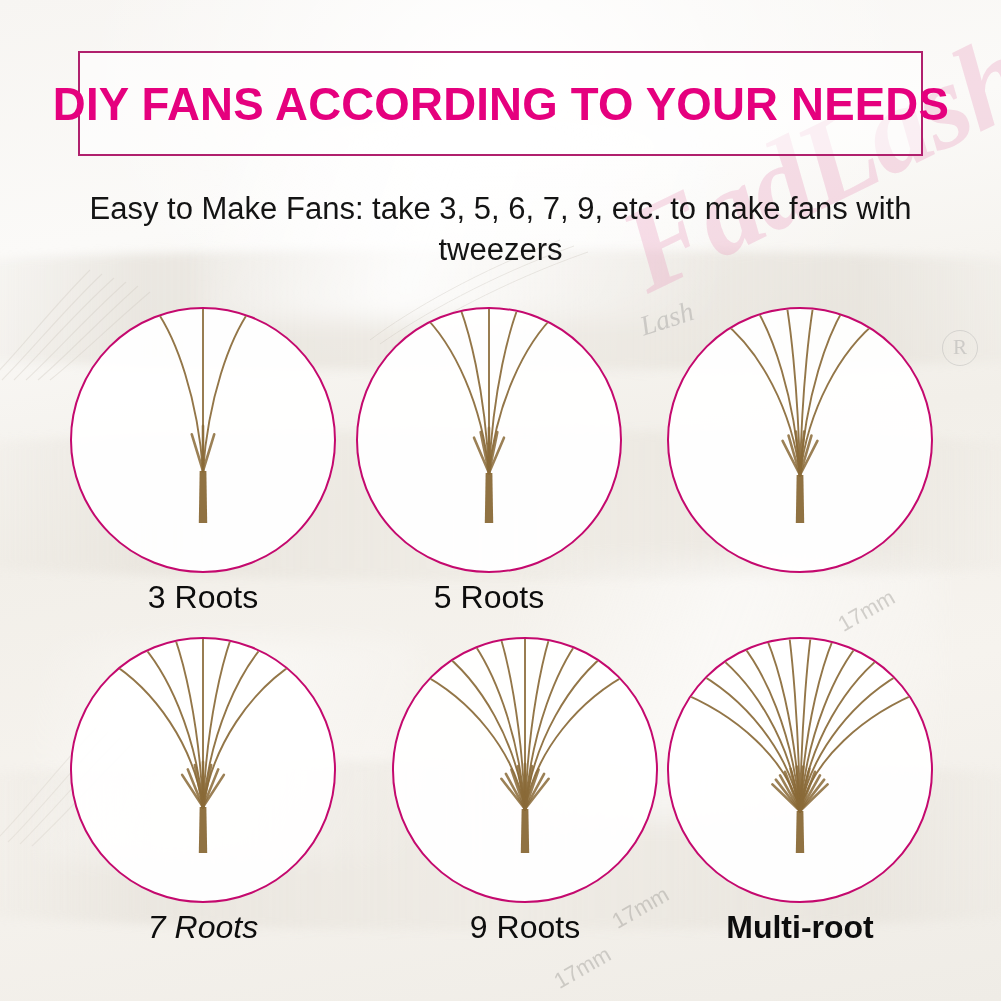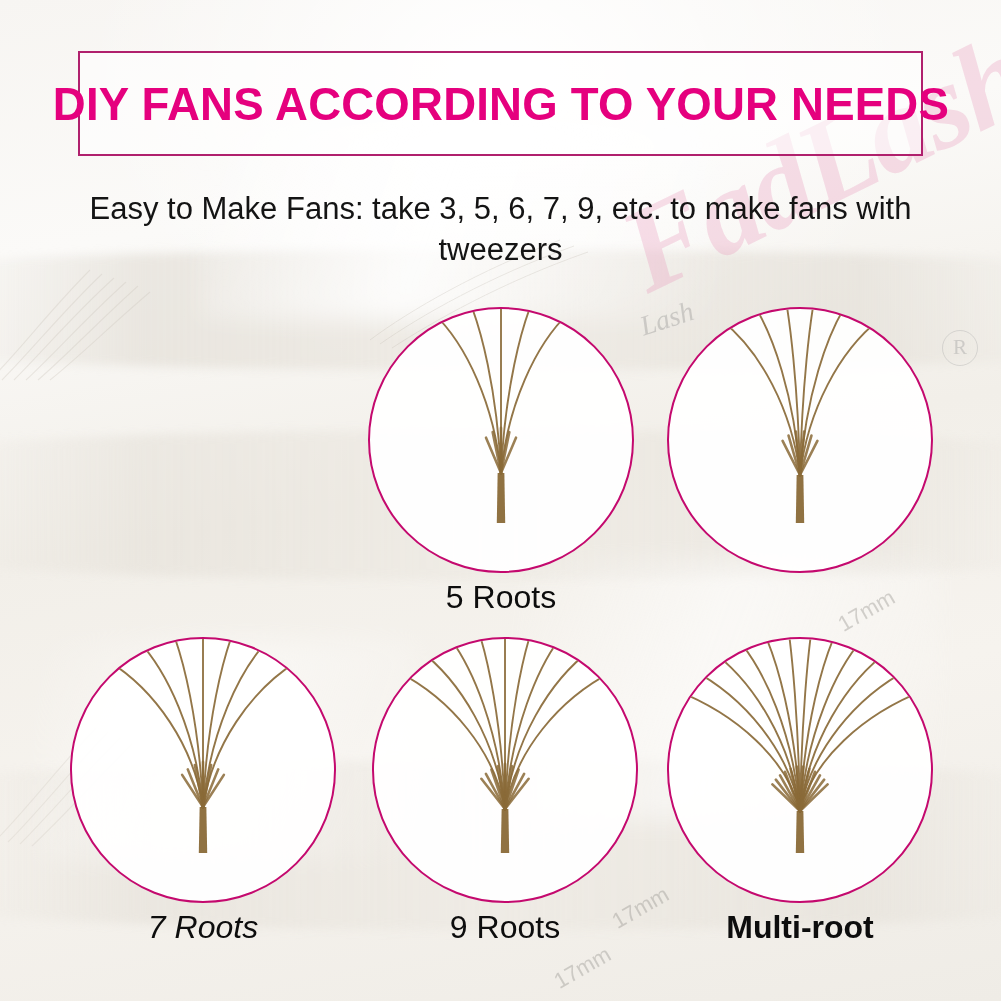--- a/index.html
+++ b/index.html
@@ -219,22 +219,36 @@
   <div class="wm-mm c">17mm</div>
 
   <div class="title-box">
     <div class="title-text">DIY FANS ACCORDING TO YOUR NEEDS</div>
   </div>
 
   <div class="subtitle">Easy to Make Fans: take 3, 5, 6, 7, 9, etc. to make fans with tweezers</div>
 
   <div class="grid">
 
-
-    <div class="cell" style="left:368px; top:307px;">
+    <div class="cell" style="left:70px; top:307px;">
+      <div class="circle">
+        <svg width="262" height="262" viewBox="0 0 262 262">
+            <path d="M126.8,214 L135.2,214 L134.36,162 L127.64,162 Z" fill="#8a6a38" opacity="0.95"></path>
+            <path d="M131,162 C125.9054230452063,92.01283643484524 105.52711522603155,28.691117018752834 80.05423045206311,-4.636103726558957" fill="none" stroke="#8a6a38" stroke-width="1.9" stroke-linecap="round" opacity="0.92"></path>
+            <path d="M131,162 L119.79193069945389,125.34005718015703" stroke="#8a6a38" stroke-width="2.6" stroke-linecap="round" opacity="0.85"></path>
+            <path d="M131,162 C131,75.9 131,-2 131,-43" fill="none" stroke="#8a6a38" stroke-width="1.9" stroke-linecap="round" opacity="0.92"></path>
+            <path d="M131,162 L131,116.9" stroke="#8a6a38" stroke-width="2.6" stroke-linecap="round" opacity="0.85"></path>
+            <path d="M131,162 C136.0945769547937,92.01283643484524 156.47288477396845,28.691117018752834 181.9457695479369,-4.636103726558957" fill="none" stroke="#8a6a38" stroke-width="1.9" stroke-linecap="round" opacity="0.92"></path>
+            <path d="M131,162 L142.20806930054613,125.34005718015703" stroke="#8a6a38" stroke-width="2.6" stroke-linecap="round" opacity="0.85"></path>
+          </svg>
+      </div>
+      <div class="cell-label">3 Roots</div>
+    </div>
+
+    <div class="cell" style="left:356px; top:307px;">
       <div class="circle">
         <svg width="262" height="262" viewBox="0 0 262 262">
             <path d="M126.8,214 L135.2,214 L134.36,164 L127.64,164 Z" fill="#8a6a38" opacity="0.95"></path>
             <path d="M131,164 C124.1915100860744,96.63285230008314 96.95755043037202,35.68162342872978 62.91510086074405,3.602029285912238" fill="none" stroke="#8a6a38" stroke-width="1.9" stroke-linecap="round" opacity="0.92"></path>
             <path d="M131,164 L116.02132218936369,128.7124464429007" stroke="#8a6a38" stroke-width="2.6" stroke-linecap="round" opacity="0.85"></path>
             <path d="M131,164 C127.2194855436139,85.95634671223559 112.0974277180695,15.345422309020165 93.194855436139,-21.8182221137248" fill="none" stroke="#8a6a38" stroke-width="1.9" stroke-linecap="round" opacity="0.92"></path>
             <path d="M131,164 L122.68286819595058,123.11999113498055" stroke="#8a6a38" stroke-width="2.6" stroke-linecap="round" opacity="0.85"></path>
             <path d="M131,164 C131,77.9 131,0 131,-41" fill="none" stroke="#8a6a38" stroke-width="1.9" stroke-linecap="round" opacity="0.92"></path>
             <path d="M131,164 L131,118.9" stroke="#8a6a38" stroke-width="2.6" stroke-linecap="round" opacity="0.85"></path>
             <path d="M131,164 C134.7805144563861,85.95634671223559 149.9025722819305,15.345422309020165 168.805144563861,-21.8182221137248" fill="none" stroke="#8a6a38" stroke-width="1.9" stroke-linecap="round" opacity="0.92"></path>
@@ -282,21 +296,21 @@
             <path d="M131,168 L139.17521140690806,125.94218332518483" stroke="#8a6a38" stroke-width="2.6" stroke-linecap="round" opacity="0.85"></path>
             <path d="M131,168 C137.91149164852357,96.15252310961965 165.55745824261788,31.14766306594217 200.11491648523577,-3.065421167572282" fill="none" stroke="#8a6a38" stroke-width="1.9" stroke-linecap="round" opacity="0.92"></path>
             <path d="M131,168 L146.20528162675188,130.3656073431341" stroke="#8a6a38" stroke-width="2.6" stroke-linecap="round" opacity="0.85"></path>
             <path d="M131,168 C140.49033518513684,106.62189448491414 178.45167592568424,51.08932282840787 225.90335185136848,21.861653535509845" fill="none" stroke="#8a6a38" stroke-width="1.9" stroke-linecap="round" opacity="0.92"></path>
             <path d="M131,168 L151.87873740730106,135.84956377781216" stroke="#8a6a38" stroke-width="2.6" stroke-linecap="round" opacity="0.85"></path>
           </svg>
       </div>
       <div class="cell-label">7 Roots</div>
     </div>
 
-    <div class="cell" style="left:372px; top:637px;">
+    <div class="cell" style="left:392px; top:637px;">
       <div class="circle">
         <svg width="262" height="262" viewBox="0 0 262 262">
             <path d="M126.8,214 L135.2,214 L134.36,170 L127.64,170 Z" fill="#8a6a38" opacity="0.95"></path>
             <path d="M131,170 C120.27209879245041,112.32943299729205 77.36049396225202,60.151300947222936 23.720987924504044,32.68912618402868" fill="none" stroke="#8a6a38" stroke-width="1.9" stroke-linecap="round" opacity="0.92"></path>
             <path d="M131,170 L107.3986173433909,139.7916077604863" stroke="#8a6a38" stroke-width="2.6" stroke-linecap="round" opacity="0.85"></path>
             <path d="M131,170 C122.31869280552675,102.84628885732674 87.59346402763376,42.08816925205093 44.1869280552675,10.110211565063679" fill="none" stroke="#8a6a38" stroke-width="1.9" stroke-linecap="round" opacity="0.92"></path>
             <path d="M131,170 L111.90112417215884,134.824246544314" stroke="#8a6a38" stroke-width="2.6" stroke-linecap="round" opacity="0.85"></path>
             <path d="M131,170 C124.82641387110617,94.6965368428314 100.13206935553083,26.56483208158363 69.26413871106166,-9.29395989802046" fill="none" stroke="#8a6a38" stroke-width="1.9" stroke-linecap="round" opacity="0.92"></path>
             <path d="M131,170 L117.41811051643357,130.5553288224355" stroke="#8a6a38" stroke-width="2.6" stroke-linecap="round" opacity="0.85"></path>
             <path d="M131,170 C127.7434044268615,88.26527934360772 114.71702213430751,14.314817797348013 98.43404426861504,-24.606477753314977" fill="none" stroke="#8a6a38" stroke-width="1.9" stroke-linecap="round" opacity="0.92"></path>

